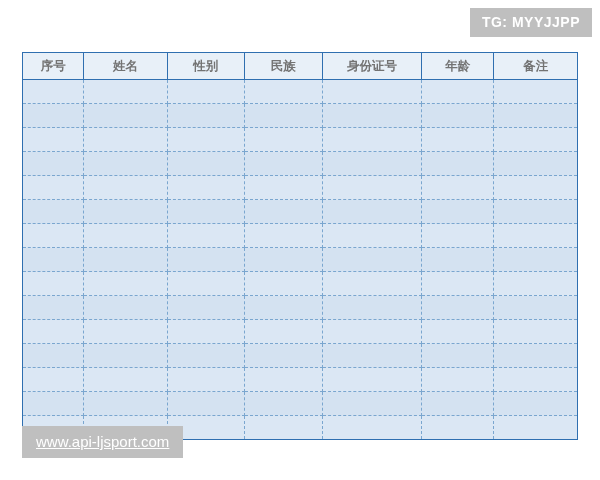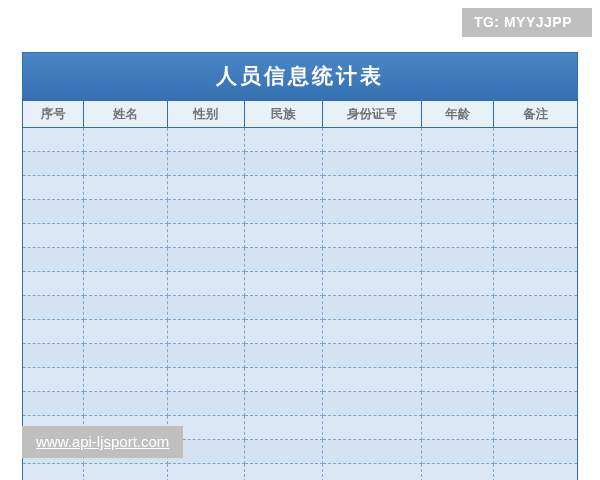--- a/index.html
+++ b/index.html
@@ -18,21 +18,21 @@
   
   .tg-badge {
     position: absolute;
     top: 8px;
     right: 8px;
     background: #bfbfbf;
     color: #ffffff;
     font-size: 14px;
     font-weight: bold;
     letter-spacing: 0.5px;
-    padding: 7px 20px 8px 12px;
+    padding: 7px 12px 8px 12px;
     line-height: 1;
     z-index: 5;
   }
 
   
   .url-badge {
     position: absolute;
     left: 22px;
     bottom: 22px;
     background: #bfbfbf;
@@ -118,21 +118,20 @@
   col.c4 { width: 18%; }
   col.c5 { width: 13%; }
   col.c6 { width: 15%; }
 </style>
 </head>
 <body>
 
 <div class="tg-badge">TG: MYYJJPP</div>
 
 <div class="sheet">
-  <div class="title-bar">人员信息统计表</div>
 
   <table class="grid">
     <colgroup>
       <col class="c0">
         <col class="c1">
         <col class="c2">
         <col class="c3">
         <col class="c4">
         <col class="c5">
         <col class="c6">

